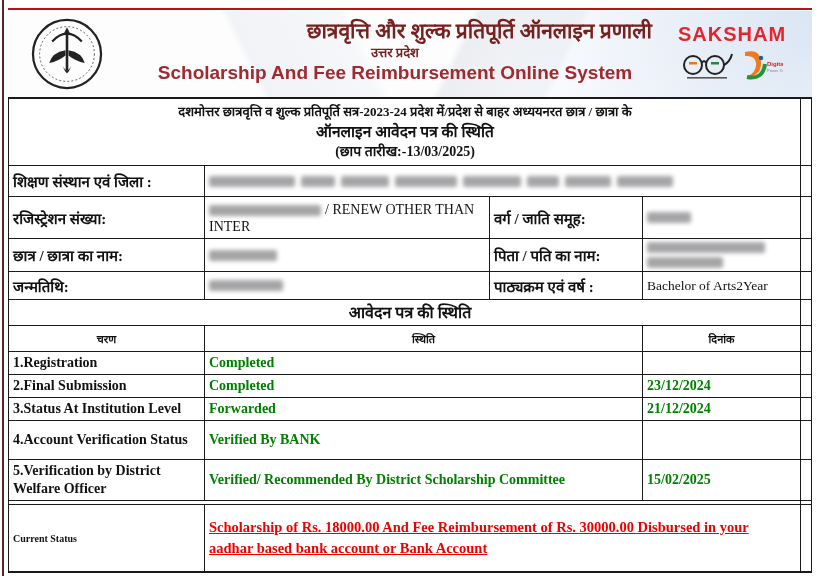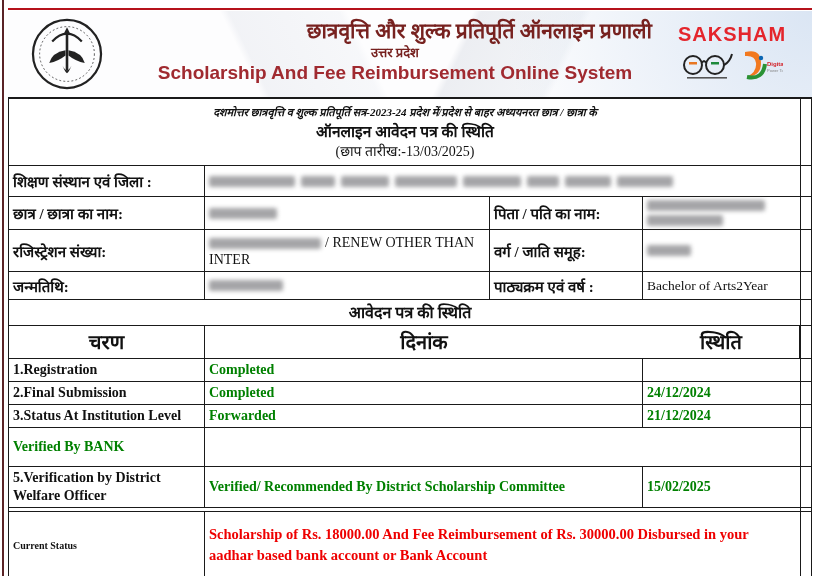--- a/index.html
+++ b/index.html
@@ -29,43 +29,43 @@
   .h-title-en{font-size:19px;font-weight:bold;color:#a02a30;line-height:22px;font-family:"Liberation Sans",sans-serif;}
   .header-right{position:absolute;right:14px;top:12px;width:132px;text-align:center;}
   .saksham{font-size:20px;font-weight:bold;color:#e4252c;letter-spacing:1px;font-family:"Liberation Sans",sans-serif;}
   .hr-logos{display:flex;justify-content:center;align-items:center;gap:6px;margin-top:4px;}
 
   
   .main-table{position:relative;border:1.5px solid #1a1a1a;border-top:none;border-bottom-width:2.5px;}
   .sliver-line{position:absolute;top:0;bottom:0;right:10px;width:1.5px;background:#1a1a1a;z-index:4;}
 
   .title-block{border-bottom:1.5px solid #1a1a1a;text-align:center;padding:3px 14px 4px 4px;}
-  .tb-l1{font-size:11px;font-weight:bold;line-height:20px;font-style:italic;}
+  .tb-l1{font-size:13px;font-weight:bold;line-height:20px;}
   .tb-l2{font-size:15.5px;font-weight:bold;line-height:20px;}
-  .tb-l3{font-size:14px;font-weight:normal;line-height:19px;}
+  .tb-l3{font-size:14px;font-weight:bold;line-height:19px;}
 
   .grid-row{display:grid;border-bottom:1.5px solid #1a1a1a;align-items:center;padding-right:11px;}
   .info-row{grid-template-columns:196px 285px 153px 1fr;}
   .cell{padding:2px 4px;min-height:100%;box-sizing:border-box;display:flex;flex-direction:column;justify-content:center;}
   .cell.bordered{border-right:1.5px solid #1a1a1a;align-self:stretch;}
   .label{font-size:15px;font-weight:bold;}
   .value{font-size:13.5px;}
   .span3{grid-column:2 / 5;}
 
   .section-title{border-bottom:1.5px solid #1a1a1a;text-align:center;font-size:16px;font-weight:bold;padding:1px 0 2px 0;}
 
   .status-row{grid-template-columns:196px 438px 1fr;}
-  .status-head .cell{text-align:left;align-items:center;font-size:20px;font-weight:bold;padding:2px 0 3px 0;}
+  .status-head .cell{text-align:left;align-items:center;font-size:11px;font-weight:bold;padding:2px 0 3px 0;}
   .stage{font-size:14px;font-weight:bold;line-height:18px;}
   .status-green{font-size:14px;font-weight:bold;color:#008000;}
   .date-green{font-size:14px;font-weight:bold;color:#008000;}
   .spacer-row{height:3px;border-bottom:1.5px solid #1a1a1a;}
   .current-row{grid-template-columns:196px 1fr;min-height:66px;border-bottom:none;}
   .current-label{font-size:10px;font-weight:bold;}
-  .current-value{font-size:14.5px;font-weight:bold;color:#ee0000;line-height:21px;padding-right:6px;}
+  .current-value{font-size:14.5px;font-weight:bold;color:#ee0000;line-height:21px;padding-right:6px;text-decoration:underline;}
 
   
   .blobs{display:flex;flex-wrap:wrap;gap:6px;align-items:center;}
   .blob{height:11px;background:#8f8f92;border-radius:2px;filter:blur(2.3px);opacity:.8;display:inline-block;vertical-align:middle;}
   .reg-wrap{font-size:14px;line-height:17px;}
   .reg-wrap .blob{margin-right:4px;}
 
   
   .r-inst{min-height:30px;}
   .r-reg{min-height:41px;}
@@ -143,76 +143,77 @@
             <span class="blob" style="width:48px"></span>
             <span class="blob" style="width:62px"></span>
             <span class="blob" style="width:58px"></span>
             <span class="blob" style="width:32px"></span>
             <span class="blob" style="width:46px"></span>
             <span class="blob" style="width:56px"></span>
         </div>
       </div>
     </div>
 
+    <div class="grid-row info-row r-reg">
+      <div class="cell bordered label">रजिस्ट्रेशन संख्या:</div>
+      <div class="cell bordered value">
+        <div class="reg-wrap"><span class="blob" style="width:112px"></span><span>/ RENEW OTHER THAN INTER</span></div>
+      </div>
+      <div class="cell bordered label">वर्ग / जाति समूह:</div>
+      <div class="cell value">
+        <span class="blob" style="width:44px"></span>
+      </div>
+    </div>
+
     <div class="grid-row info-row r-name">
       <div class="cell bordered label">छात्र / छात्रा का नाम:</div>
       <div class="cell bordered value">
         <span class="blob" style="width:68px"></span>
       </div>
       <div class="cell bordered label">पिता / पति का नाम:</div>
       <div class="cell value">
         <span class="blob" style="width:118px;margin-bottom:4px"></span>
         <span class="blob" style="width:76px"></span>
       </div>
     </div>
 
-    <div class="grid-row info-row r-reg">
-      <div class="cell bordered label">रजिस्ट्रेशन संख्या:</div>
-      <div class="cell bordered value">
-        <div class="reg-wrap"><span class="blob" style="width:112px"></span><span>/ RENEW OTHER THAN INTER</span></div>
-      </div>
-      <div class="cell bordered label">वर्ग / जाति समूह:</div>
-      <div class="cell value">
-        <span class="blob" style="width:44px"></span>
-      </div>
-    </div>
-
     <div class="grid-row info-row r-dob">
       <div class="cell bordered label">जन्मतिथि:</div>
       <div class="cell bordered value">
         <span class="blob" style="width:74px"></span>
       </div>
       <div class="cell bordered label">पाठ्यक्रम एवं वर्ष :</div>
       <div class="cell value">Bachelor of Arts2Year</div>
     </div>
 
     <div class="section-title">आवेदन पत्र की स्थिति</div>
 
     <div class="grid-row status-row status-head r-sh">
       <div class="cell bordered">चरण</div>
+      <div class="cell bordered">स्थिति</div>
       <div class="cell">दिनांक</div>
-      <div class="cell bordered">स्थिति</div>
     </div>
 
     <div class="grid-row status-row r-s1">
       <div class="cell bordered stage">1.Registration</div>
       <div class="cell bordered status-green">Completed</div>
       <div class="cell date-green"></div>
     </div>
     <div class="grid-row status-row r-s2">
       <div class="cell bordered stage">2.Final Submission</div>
       <div class="cell bordered status-green">Completed</div>
-      <div class="cell date-green">24/12/2024</div>
+      <div class="cell date-green">23/12/2024</div>
     </div>
     <div class="grid-row status-row r-s3">
       <div class="cell bordered stage">3.Status At Institution Level</div>
       <div class="cell bordered status-green">Forwarded</div>
       <div class="cell date-green">21/12/2024</div>
     </div>
     <div class="grid-row status-row r-s4">
+      <div class="cell bordered stage">4.Account Verification Status</div>
       <div class="cell bordered status-green">Verified By BANK</div>
       <div class="cell date-green"></div>
     </div>
     <div class="grid-row status-row r-s5">
       <div class="cell bordered stage">5.Verification by District Welfare Officer</div>
       <div class="cell bordered status-green">Verified/ Recommended By District Scholarship Committee</div>
       <div class="cell date-green">15/02/2025</div>
     </div>
 
     <div class="spacer-row"></div>

